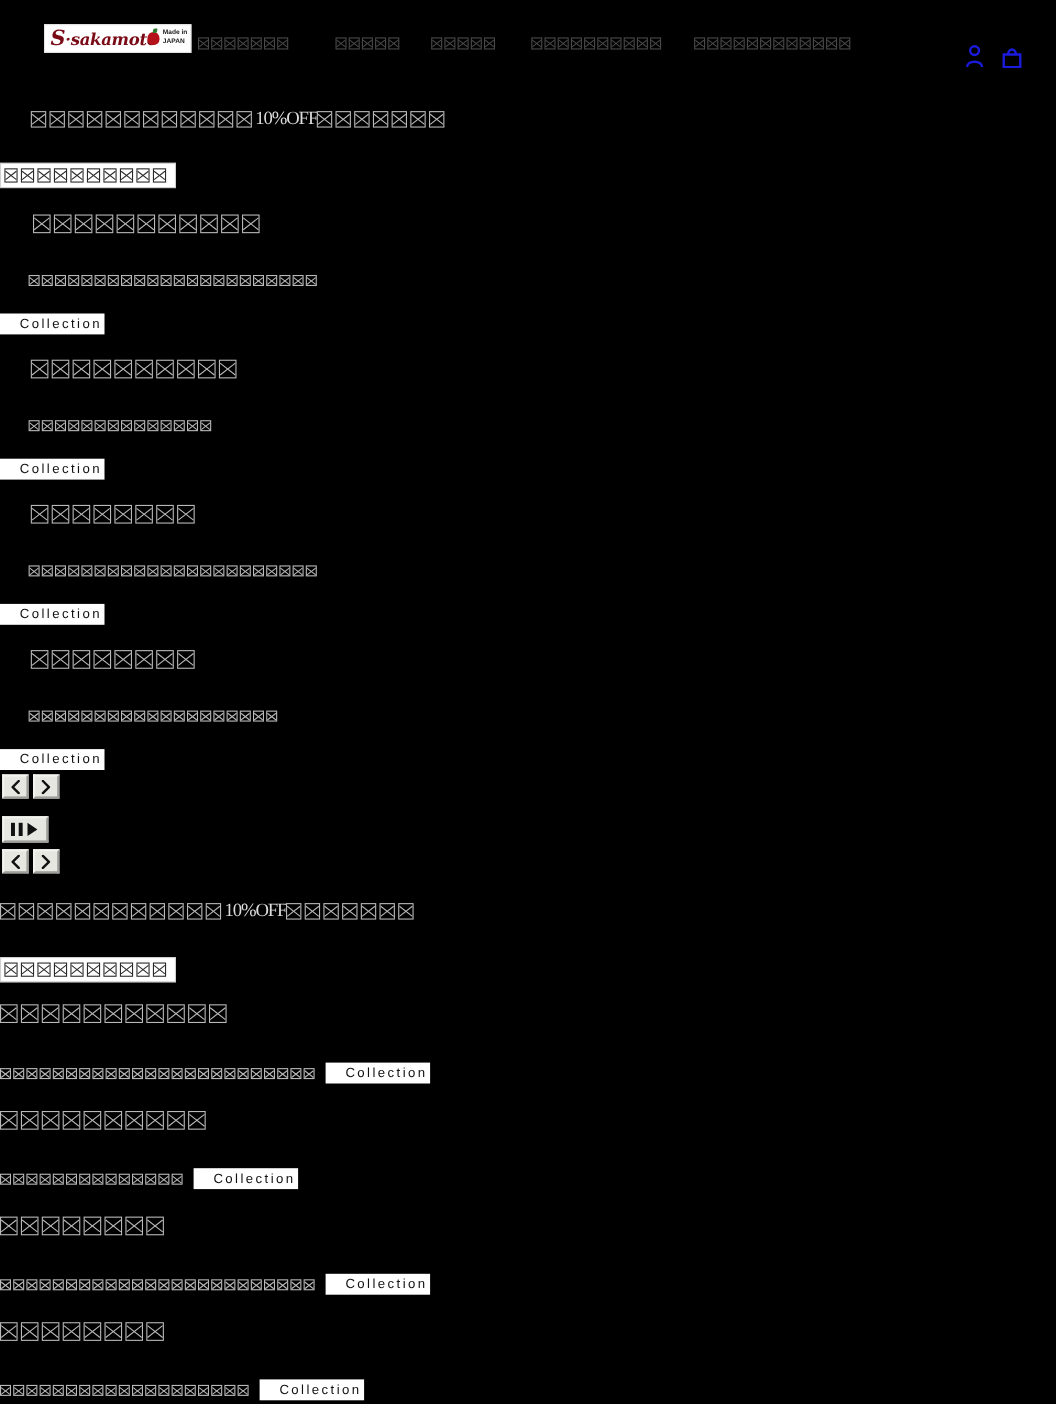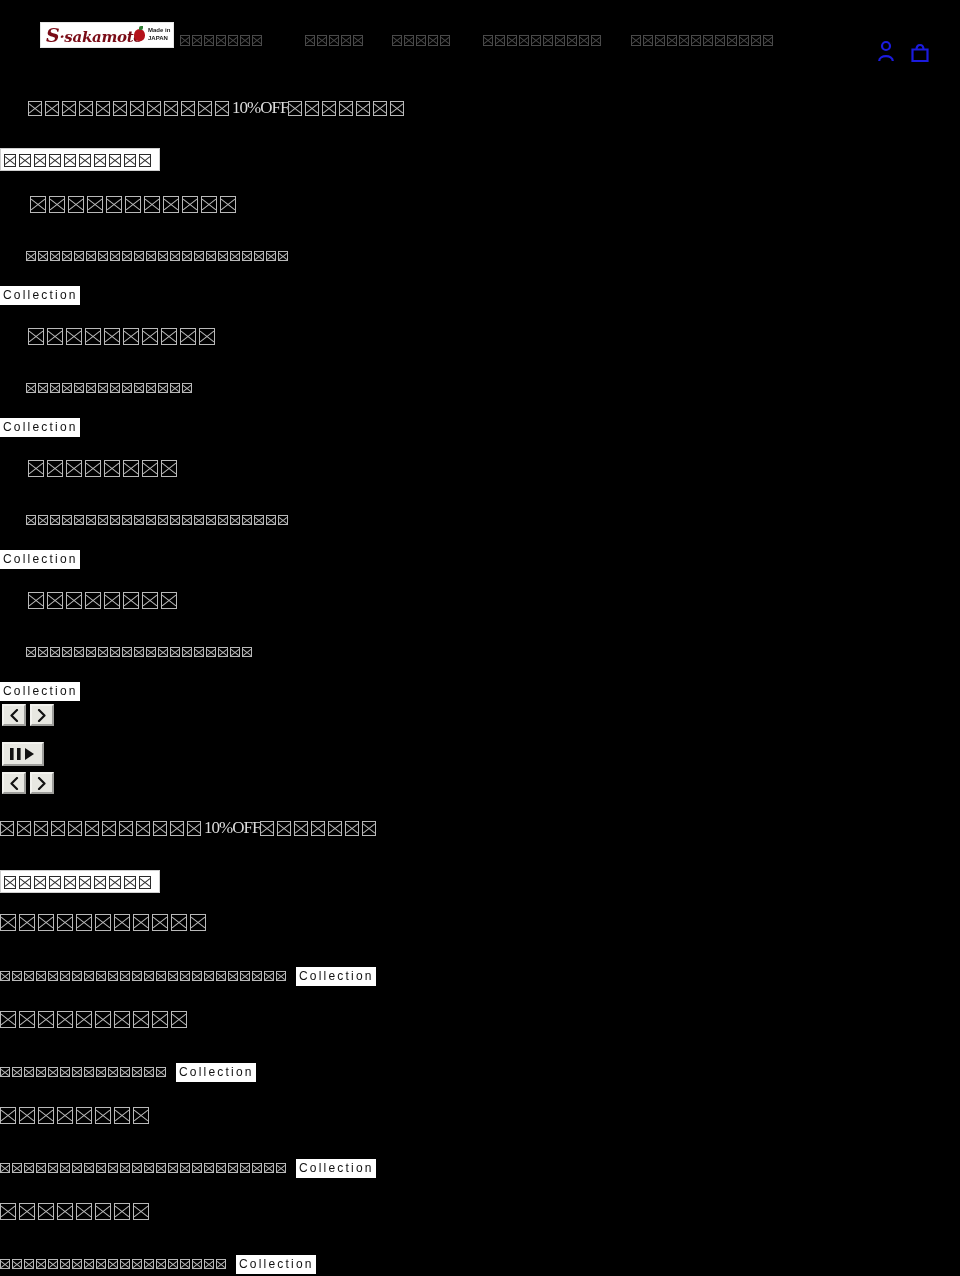--- a/index.html
+++ b/index.html
@@ -140,21 +140,21 @@
     cursor: pointer;
   }
   .collection-btn {
     display: inline-block;
     background: #ffffff;
     color: #111111;
     font-family: "Liberation Sans", sans-serif;
     font-size: 12px;
     letter-spacing: 2.2px;
     line-height: 16px;
-    padding: 1px 2px 2px 3px;
+    padding: 1px 2px 2px 18px;
     border: 0;
     cursor: pointer;
     white-space: nowrap;
   }
 
   .slide-head { position: absolute; white-space: nowrap; }
   .slide-desc { position: absolute; white-space: nowrap; }
   .slide-cta  { position: absolute; }
 
   

